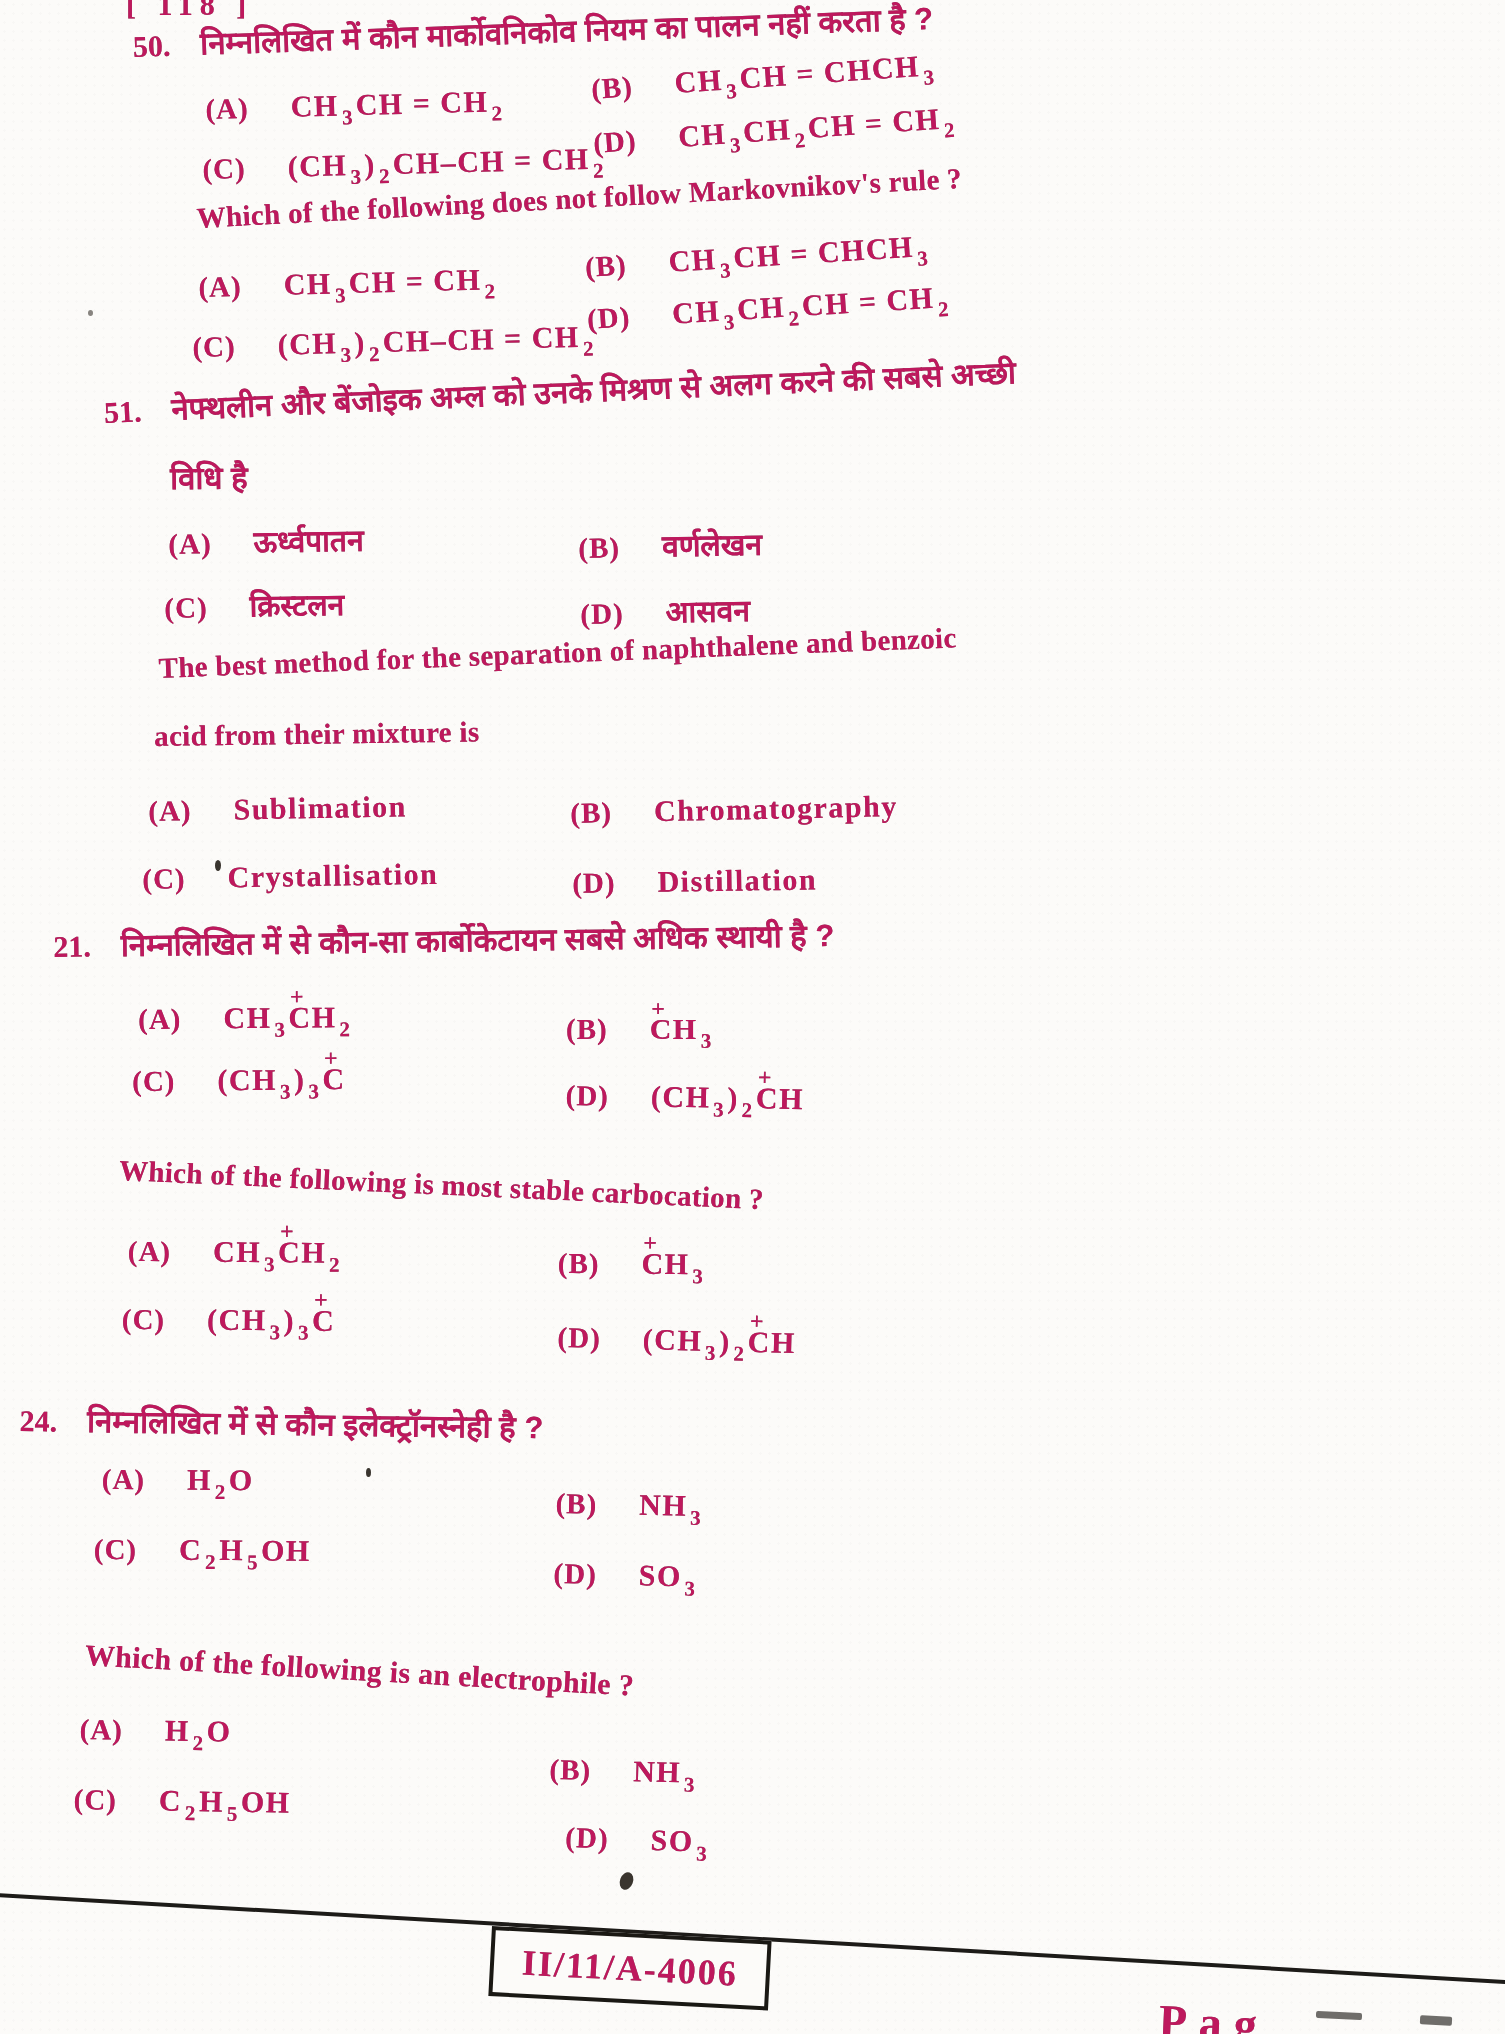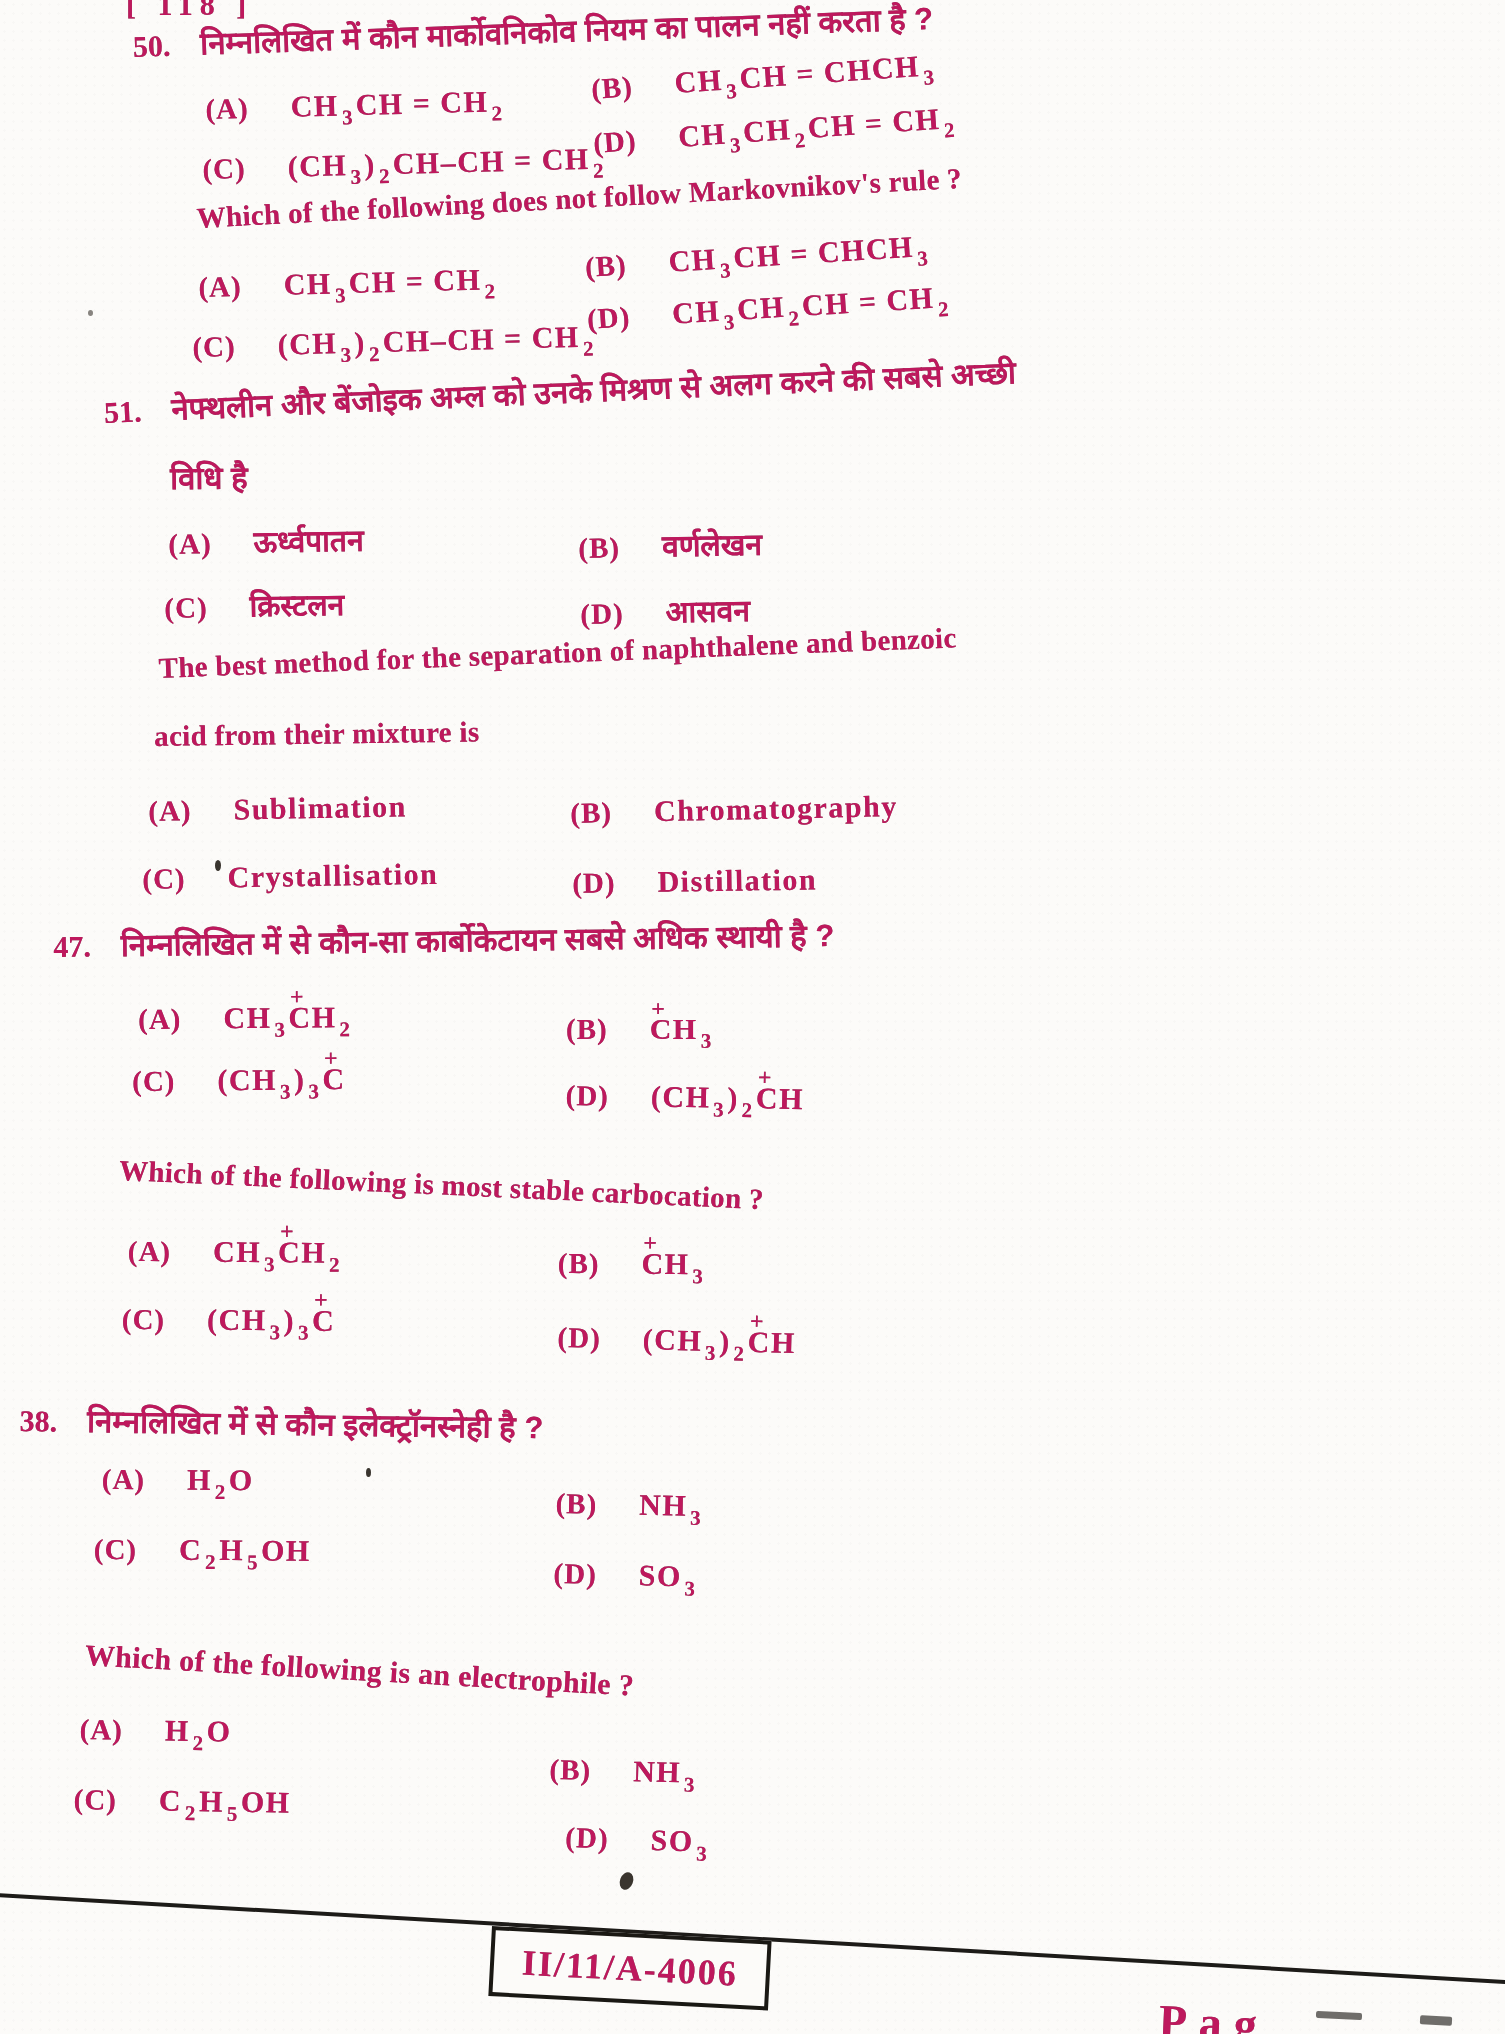--- a/index.html
+++ b/index.html
@@ -112,21 +112,21 @@
   <div class="opt" style="left:142px;top:862px;transform:rotate(-1deg);">
     <span class="olabel">(C)</span>
     <span class="formula">Crystallisation</span>
   </div>
   <div class="opt" style="left:572px;top:866px;transform:rotate(-.8deg);">
     <span class="olabel">(D)</span>
     <span class="formula">Distillation</span>
   </div>
 
   <div class="qline" style="left:53px;top:924px;transform:rotate(-.8deg);">
-    <span class="qnum">47.</span>
+    <span class="qnum">21.</span>
     <span class="hindi">निम्नलिखित में से कौन-सा कार्बोकेटायन सबसे अधिक स्थायी है ?</span>
   </div>
   <div class="opt" style="left:138px;top:1002px;transform:rotate(-.5deg);">
     <span class="olabel">(A)</span>
     <span class="formula"><span>CH</span><span class="sub">3</span><span class="cation"><span class="plus">+</span>C</span><span>H</span><span class="sub">2</span></span>
   </div>
   <div class="opt" style="left:566px;top:1012px;">
     <span class="olabel">(B)</span>
     <span class="formula"><span class="cation"><span class="plus">+</span>C</span><span>H</span><span class="sub">3</span></span>
   </div>
@@ -150,21 +150,21 @@
   <div class="opt" style="left:122px;top:1302px;transform:rotate(.5deg);">
     <span class="olabel">(C)</span>
     <span class="formula"><span>(CH</span><span class="sub">3</span><span>)</span><span class="sub">3</span><span class="cation"><span class="plus">+</span>C</span></span>
   </div>
   <div class="opt" style="left:558px;top:1320px;transform:rotate(1.5deg);">
     <span class="olabel">(D)</span>
     <span class="formula"><span>(CH</span><span class="sub">3</span><span>)</span><span class="sub">2</span><span class="cation"><span class="plus">+</span>C</span><span>H</span></span>
   </div>
 
   <div class="qline" style="left:20px;top:1398px;transform:rotate(.8deg);">
-    <span class="qnum">38.</span>
+    <span class="qnum">24.</span>
     <span class="hindi">निम्नलिखित में से कौन इलेक्ट्रॉनस्नेही है ?</span>
   </div>
   <div class="opt" style="left:102px;top:1462px;transform:rotate(.5deg);">
     <span class="olabel">(A)</span>
     <span class="formula"><span>H</span><span class="sub">2</span><span>O</span></span>
   </div>
   <div class="opt" style="left:556px;top:1486px;transform:rotate(1.2deg);">
     <span class="olabel">(B)</span>
     <span class="formula"><span>NH</span><span class="sub">3</span></span>
   </div>

